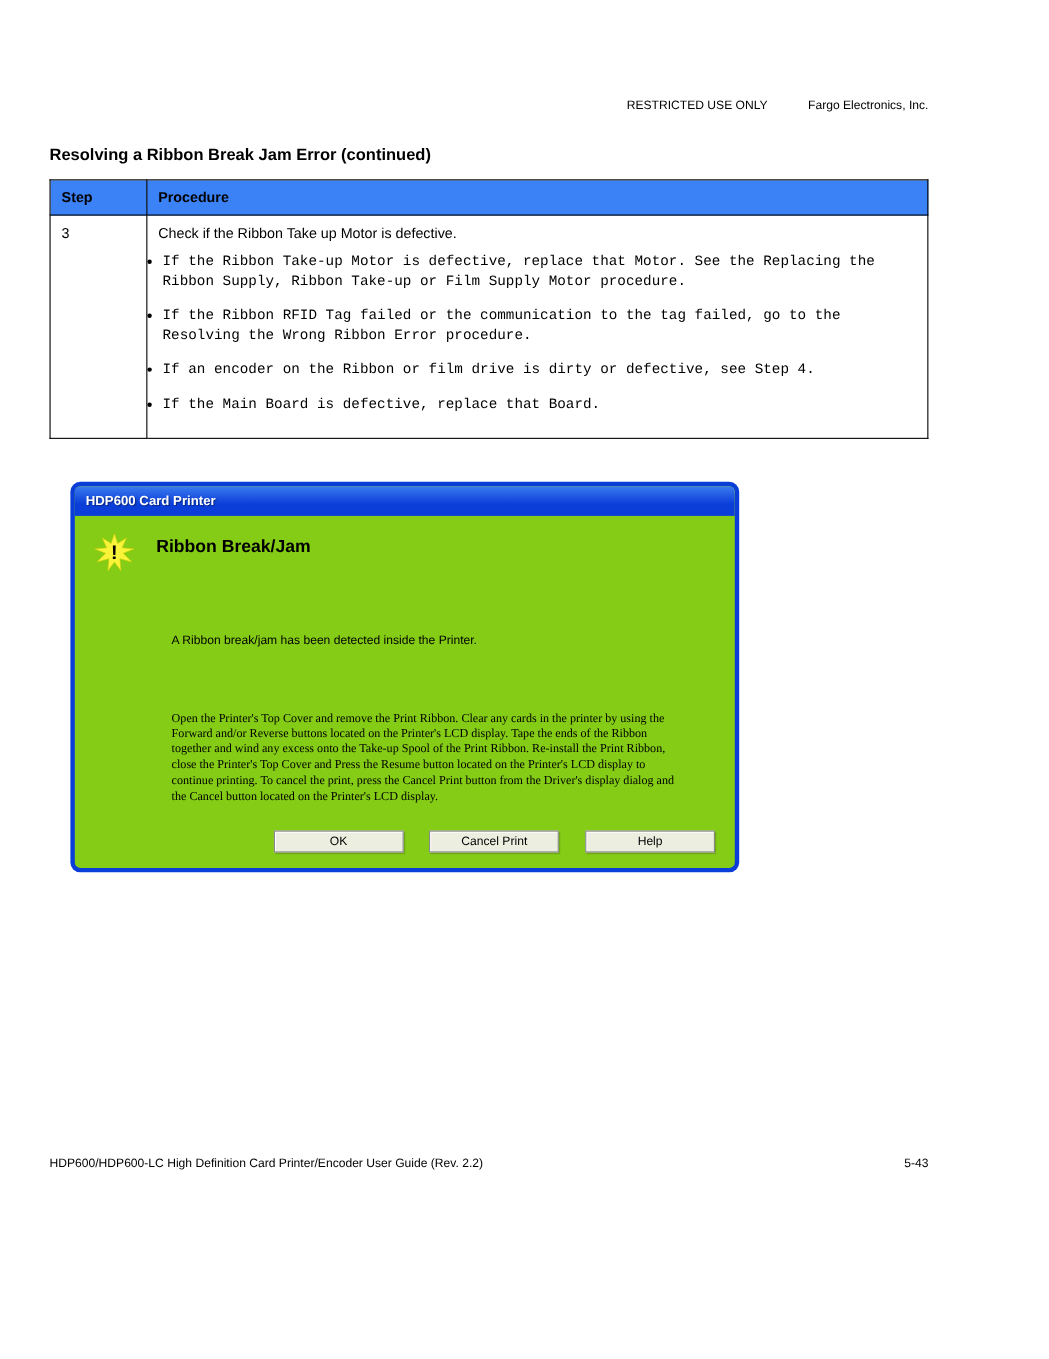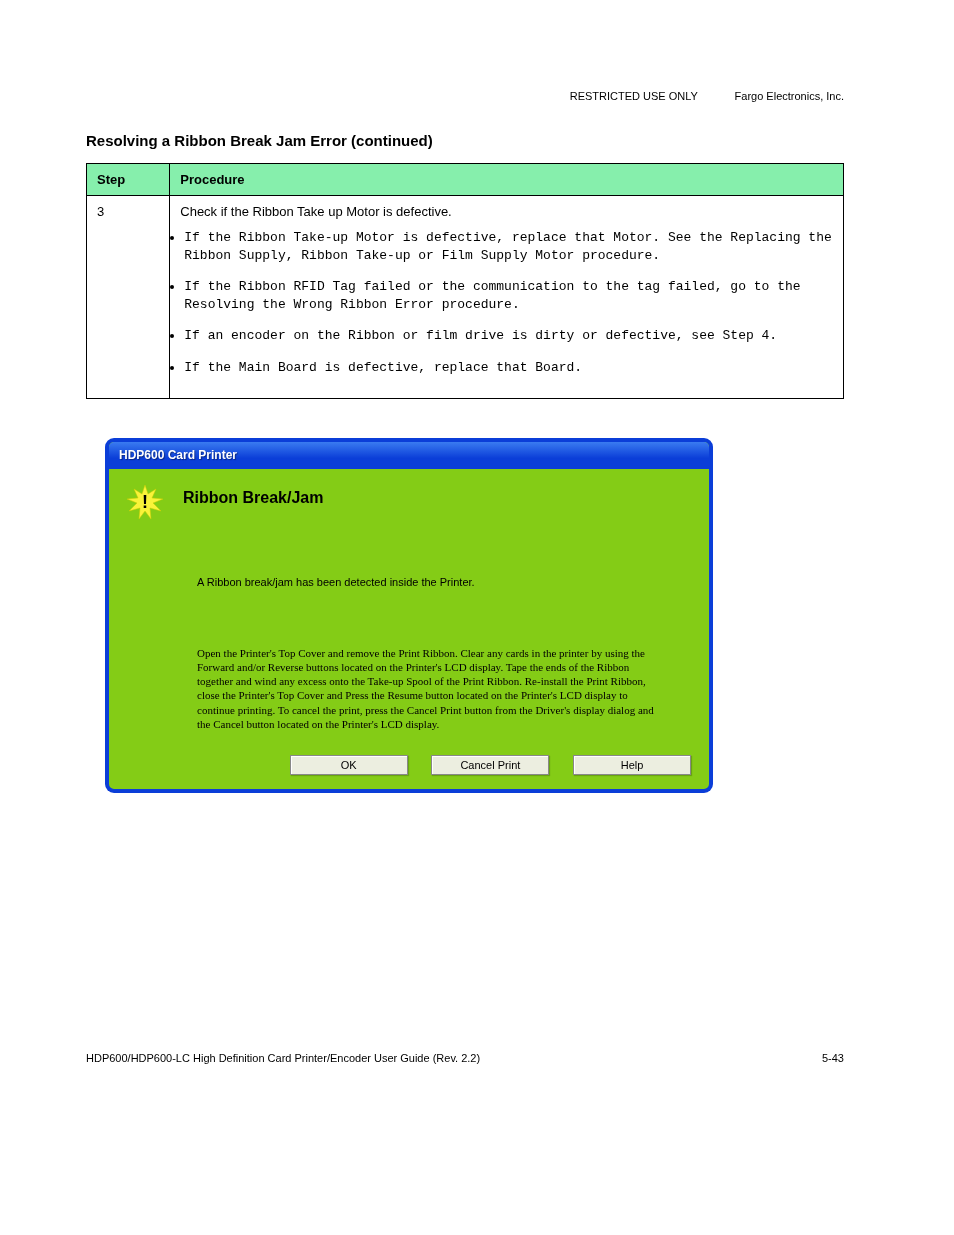--- a/index.html
+++ b/index.html
@@ -4,21 +4,21 @@
 <style>
   body {
     margin: 0;
     background: #ffffff;
     font-family: Arial, Helvetica, sans-serif;
     font-size: 13px;
     color: #000;
     width: 954px;
   }
   .page {
-    padding: 90px 110px 90px 86px;
+    padding: 90px 110px 90px 45px;
   }
   .doc-header {
     text-align: right;
     font-size: 11px;
     color: #000;
     margin-bottom: 30px;
   }
   .section-title {
     font-weight: bold;
     font-size: 15px;
@@ -32,21 +32,21 @@
   }
   table.proc th, table.proc td {
     border: 1px solid #000;
     padding: 8px 10px;
     text-align: left;
     vertical-align: top;
     font-size: 13px;
   }
   table.proc th {
     font-weight: bold;
-    background: #86efac;
+    background: #3b82f6;
   }
   table.proc col.c1 { width: 11%; }
   table.proc col.c2 { width: 89%; }
   ul.proc-list {
     margin: 10px 0 0 4px;
     padding: 0;
     font-family: Liberation Mono, monospace;
   }
   ul.proc-list li {
     margin-bottom: 14px;

